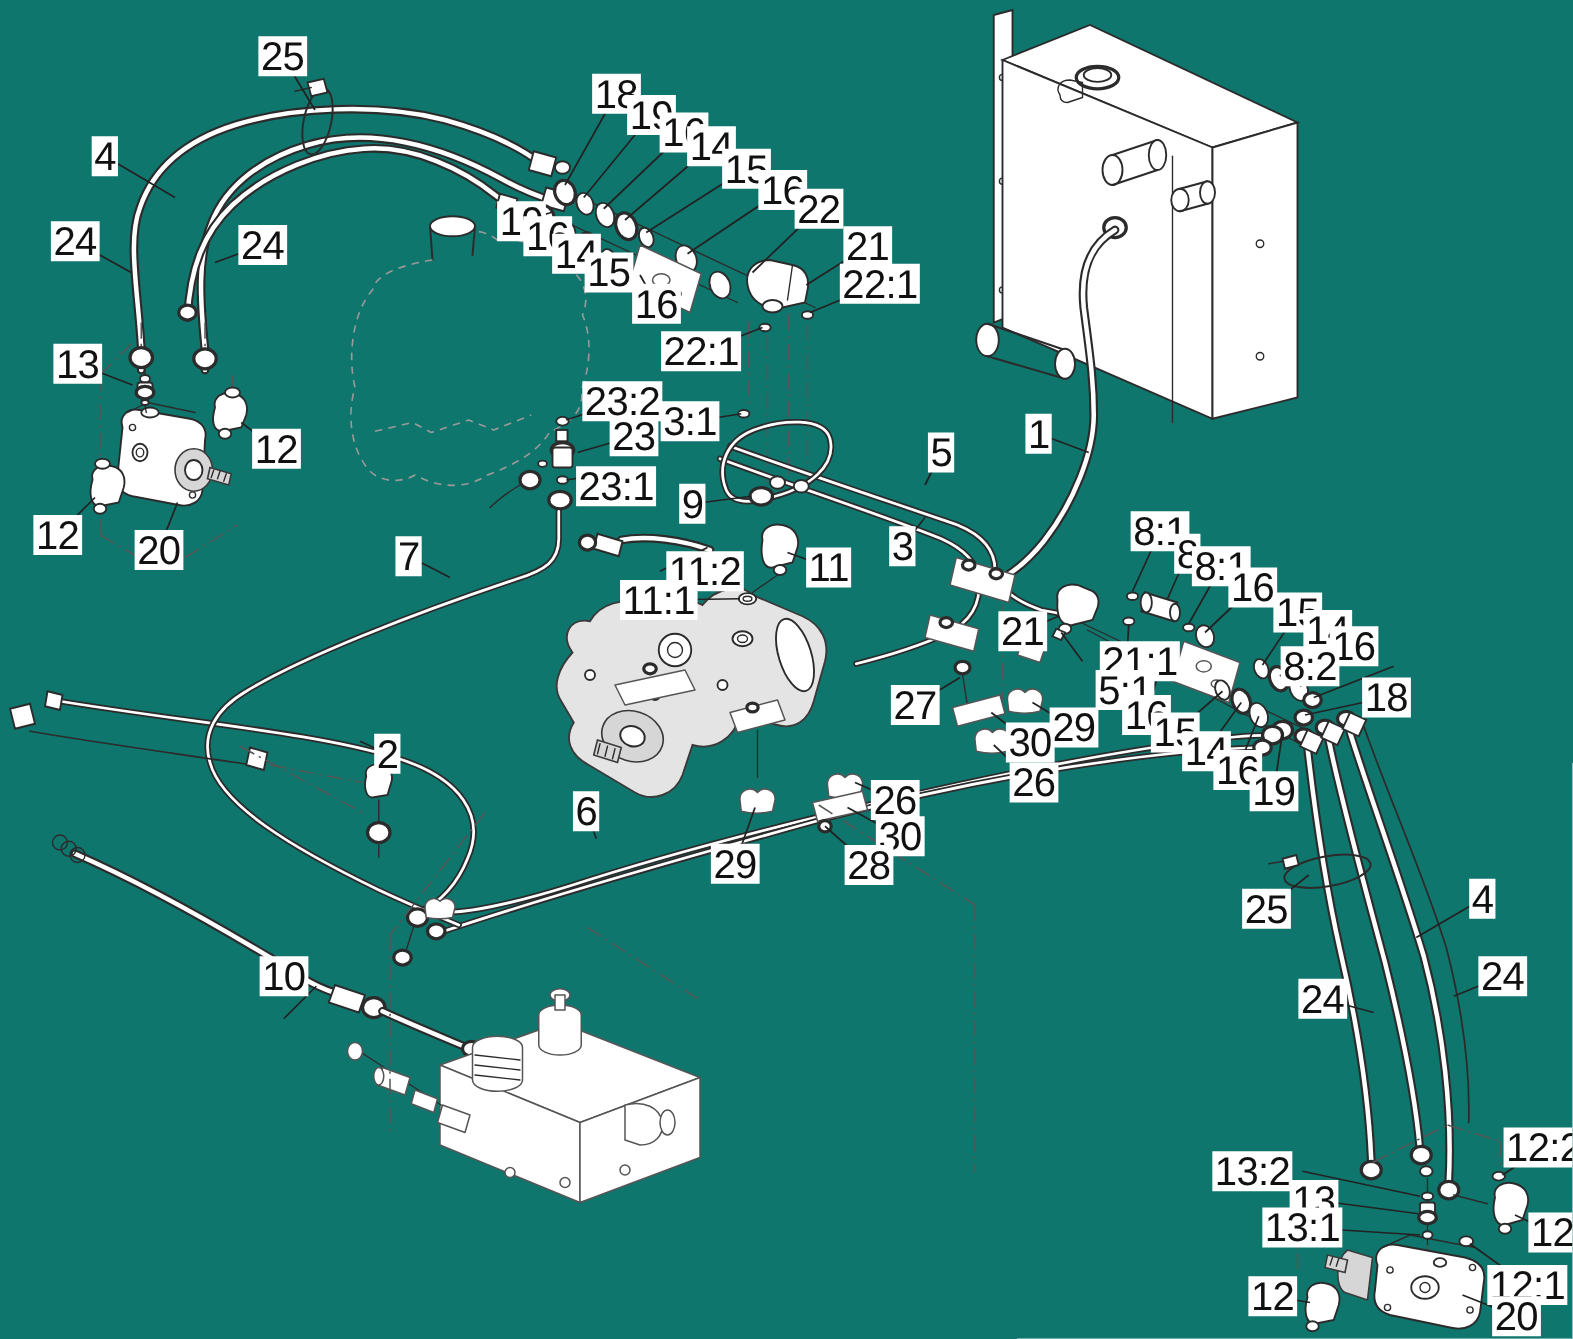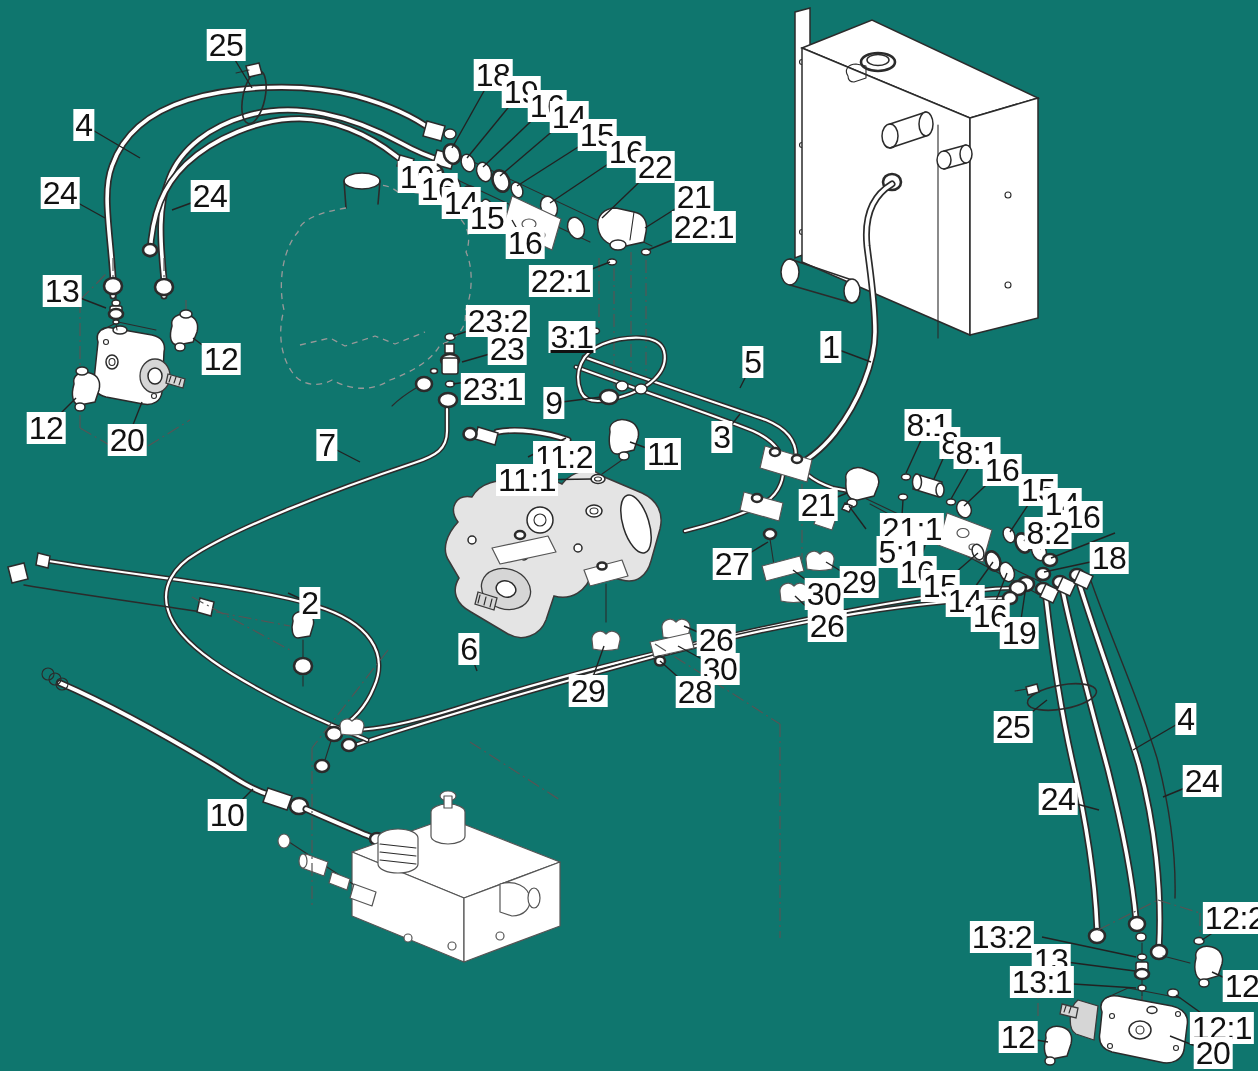--- a/index.html
+++ b/index.html
@@ -514,21 +514,21 @@
       <span class="callout" style="left: 626px; top: 152px;">16</span>
       <span class="callout" style="left: 655px; top: 167px; text-align: center;">22</span>
       <span class="callout" style="left: 694px; top: 197px;">21</span>
       <span class="callout" style="left: 704px; top: 227px;">22:1</span>
       <span class="callout" style="left: 417px; top: 177px;">19</span>
       <span class="callout" style="left: 438px; top: 189px;">16</span>
       <span class="callout" style="left: 461px; top: 203px;">14</span>
       <span class="callout" style="left: 487px; top: 218px;">15</span>
       <span class="callout" style="left: 525px; top: 243px;">16</span>
       <span class="callout" style="left: 561px; top: 281px;">22:1</span>
-      <span class="callout" style="left: 572px; top: 337px; text-decoration: underline;">3:1</span>
+      <span class="callout" style="left: 552px; top: 337px;">3:1</span>
       <span class="callout" style="left: 498px; top: 321px;">23:2</span>
       <span class="callout" style="left: 507px; top: 349px;">23</span>
       <span class="callout" style="left: 493px; top: 389px;">23:1</span>
       <span class="callout" style="left: 554px; top: 403px;">9</span>
       <span class="callout" style="left: 327px; top: 445px;">7</span>
       <span class="callout" style="left: 528px; top: 457px; margin-left: 36px;">11:2</span>
       <span class="callout" style="left: 663px; top: 454px;">11</span>
       <span class="callout" style="left: 527px; top: 480px;">11:1</span>
       <span class="callout" style="left: 831px; top: 347px;">1</span>
       <span class="callout" style="left: 753px; top: 362px;">5</span>
@@ -553,21 +553,21 @@
       <span class="callout" style="left: 732px; top: 564px;">27</span>
       <span class="callout" style="left: 859px; top: 582px;">29</span>
       <span class="callout" style="left: 824px; top: 594px;">30</span>
       <span class="callout" style="left: 827px; top: 626px;">26</span>
       <span class="callout" style="left: 716px; top: 640px;">26</span>
       <span class="callout" style="left: 720px; top: 669px;">30</span>
       <span class="callout" style="left: 695px; top: 692px;">28</span>
       <span class="callout" style="left: 588px; top: 691px;">29</span>
       <span class="callout" style="left: 469px; top: 649px;">6</span>
       <span class="callout" style="left: 310px; top: 603px;">2</span>
-      <span class="callout" style="left: 227px; top: 815px;">10</span>
+      <span class="callout" style="left: 227px; top: 781px;">10</span>
       <span class="callout" style="left: 1013px; top: 727px;">25</span>
       <span class="callout" style="left: 1186px; top: 719px;">4</span>
       <span class="callout" style="left: 1058px; top: 799px;">24</span>
       <span class="callout" style="left: 1202px; top: 781px;">24</span>
       <span class="callout" style="left: 1002px; top: 937px;">13:2</span>
       <span class="callout" style="left: 1051px; top: 960px;">13</span>
       <span class="callout" style="left: 1042px; top: 982px;">13:1</span>
       <span class="callout" style="left: 1235px; top: 918px;">12:2</span>
       <span class="callout" style="left: 1242px; top: 986px;">12</span>
       <span class="callout" style="left: 1222px; top: 1028px;">12:1</span>

